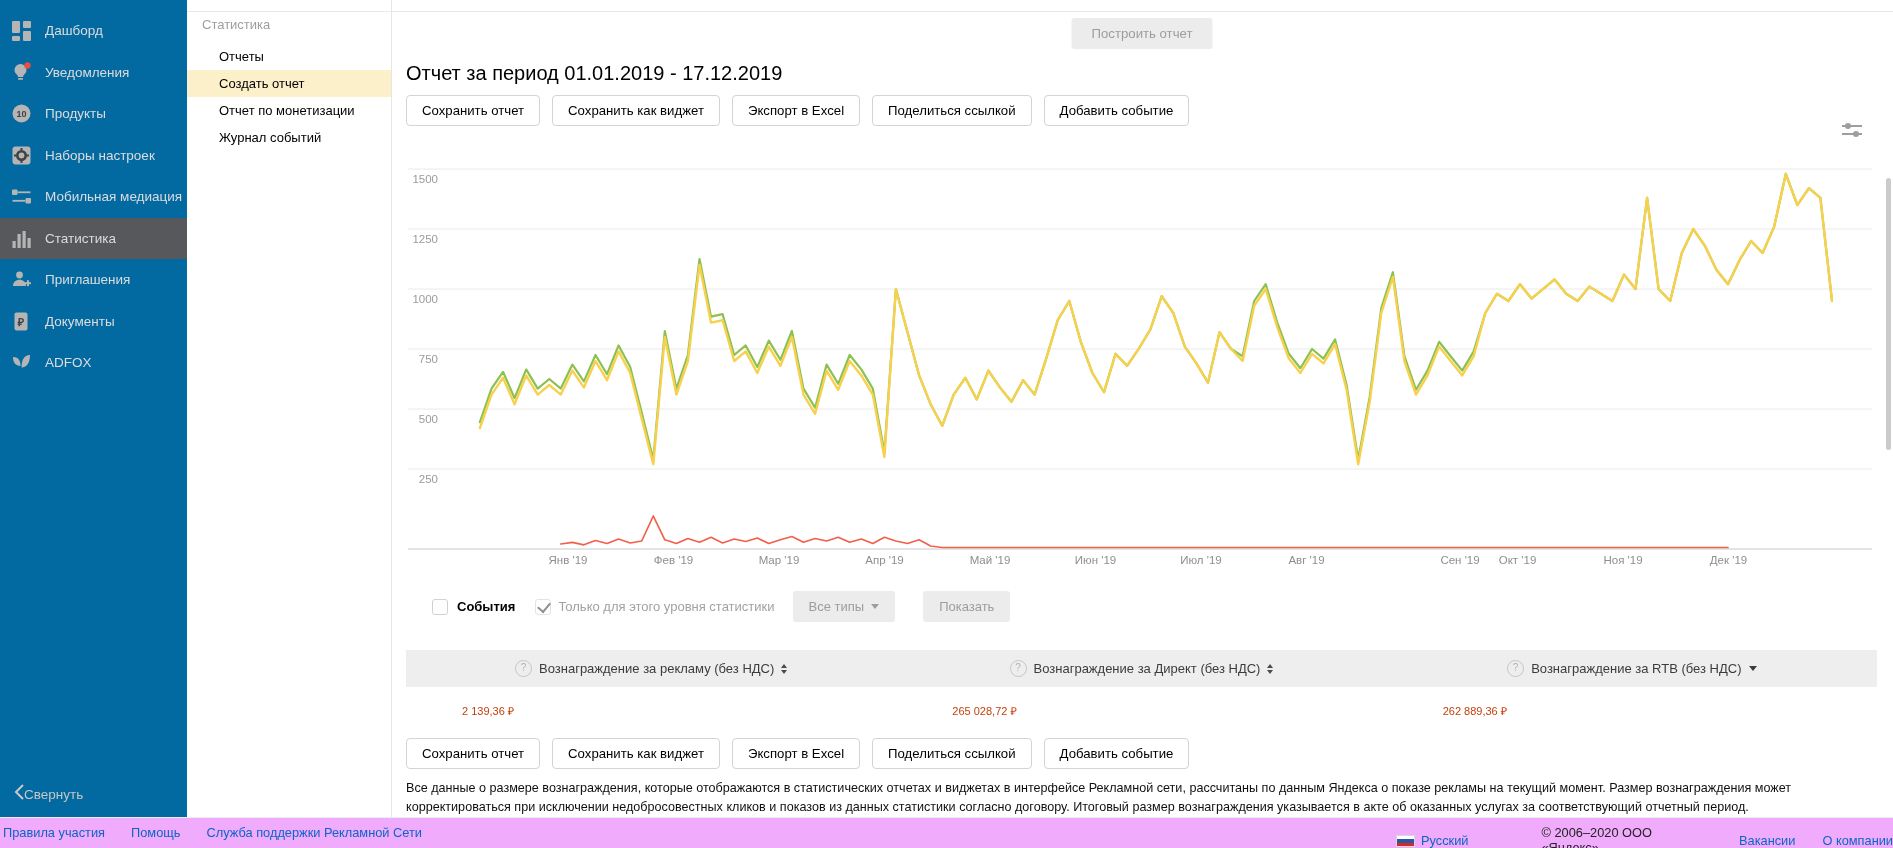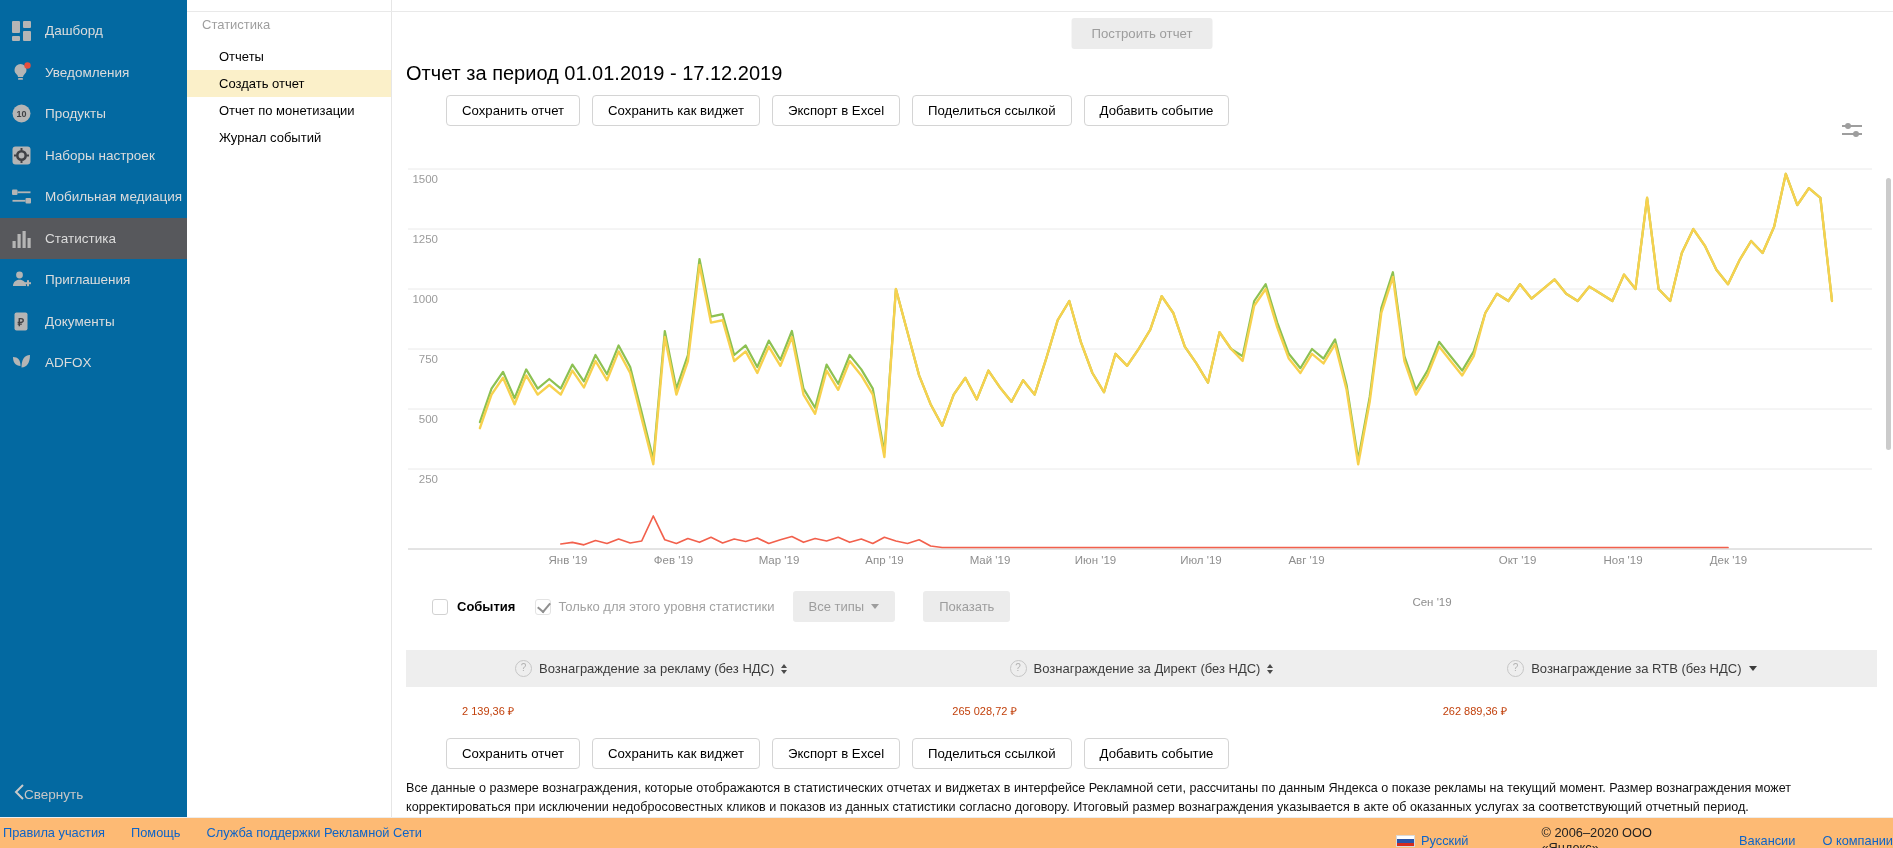--- a/index.html
+++ b/index.html
@@ -22,21 +22,21 @@
   .sub-item{font-size:13px;color:#000;padding:6px 32px;cursor:pointer;white-space:nowrap;}
   .sub-item.active{background:#fbf0c9;}
 
   .top-line{position:absolute;left:187px;right:0;top:11px;height:1px;background:#e9e9e9;}
 
   
   .main{position:absolute;left:392px;top:0;right:0;bottom:30px;overflow:hidden;}
   .build-btn{position:absolute;top:18px;left:750px;transform:translateX(-50%);background:#ececec;border:none;border-radius:3px;
     color:#9d9d9d;font-size:13.2px;padding:8px 20px;font-family:inherit;cursor:default;}
   .report-title{position:absolute;top:62px;left:14px;font-size:20px;color:#000;}
-  .toolbar{display:flex;gap:12px;margin-left:40px;}
+  .toolbar{display:flex;gap:12px;}
   .toolbar-top{position:absolute;top:95px;left:14px;}
   .toolbar-bottom{position:absolute;top:738px;left:14px;}
   .tb-btn{background:#fff;border:1px solid #d4d4d4;border-radius:4px;font-size:13.2px;color:#000;padding:7px 15px;font-family:inherit;cursor:pointer;}
   .filter-ic{position:absolute;top:122px;right:30px;cursor:pointer;}
 
   
   .chart{position:absolute;top:148px;left:6px;width:1477px;height:428px;}
   .chart svg{display:block;}
   .x-axis{position:absolute;left:0;top:406px;width:100%;height:18px;}
   .x-axis span{position:absolute;transform:translateX(-50%);font-size:11.5px;color:#8e8e8e;white-space:nowrap;}
@@ -64,21 +64,21 @@
   .sort-both{display:inline-flex;flex-direction:column;gap:2px;}
   .sort-both i{display:block;width:0;height:0;border-left:3.5px solid transparent;border-right:3.5px solid transparent;}
   .sort-both .u{border-bottom:4.5px solid #4a4a4a;}
   .sort-both .d{border-top:4.5px solid #4a4a4a;}
   .sort-desc{width:0;height:0;border-left:4.5px solid transparent;border-right:4.5px solid transparent;border-top:5.5px solid #3c3c3c;display:inline-block;}
 
   
   .disclaimer{position:absolute;top:779px;left:14px;right:12px;font-size:12.6px;color:#101010;line-height:1.5;}
 
   
-  .footer{position:absolute;left:0;right:0;bottom:0;height:30px;background:#fdba74;border-top:1px solid #ededed;font-size:12.8px;}
+  .footer{position:absolute;left:0;right:0;bottom:0;height:30px;background:#f0abfc;border-top:1px solid #ededed;font-size:12.8px;}
   .footer a{color:#0d64c8;text-decoration:none;cursor:pointer;white-space:nowrap;}
   .footer-left{position:absolute;left:3px;top:7px;display:flex;gap:26px;}
   .footer-right{position:absolute;left:1396px;top:7px;display:flex;gap:27px;align-items:center;}
   .flag{display:inline-block;width:19px;height:12px;border:1px solid #d9d9d9;box-sizing:border-box;vertical-align:-2px;margin-right:6px;
     background:linear-gradient(#fff 33%, #2b55a8 33%, #2b55a8 66%, #d52b1e 66%);}
   .copyright{color:#222;margin-left:46px;}
 
   
   .scroll-thumb{position:absolute;right:2px;top:178px;width:5px;height:272px;background:#cbcbcb;border-radius:3px;cursor:pointer;}
 </style>
@@ -258,21 +258,21 @@
         </svg>
       <div class="x-axis">
           <span style="left: 170px;">Янв '19</span>
           <span style="left: 275.5px;">Фев '19</span>
           <span style="left: 381px;">Мар '19</span>
           <span style="left: 486.5px;">Апр '19</span>
           <span style="left: 592px;">Май '19</span>
           <span style="left: 697.5px;">Июн '19</span>
           <span style="left: 803px;">Июл '19</span>
           <span style="left: 908.5px;">Авг '19</span>
-          <span style="left: 1034px; margin-top: 42px;">Сен '19</span>
+          <span style="left: 1062px;">Сен '19</span>
           <span style="left: 1119.5px;">Окт '19</span>
           <span style="left: 1225px;">Ноя '19</span>
           <span style="left: 1330.5px;">Дек '19</span>
         </div>
     </div>
 
     <div class="events-row">
       <span class="cb"></span>
       <span class="events-lbl">События</span>
       <span class="cb-checked"></span>

